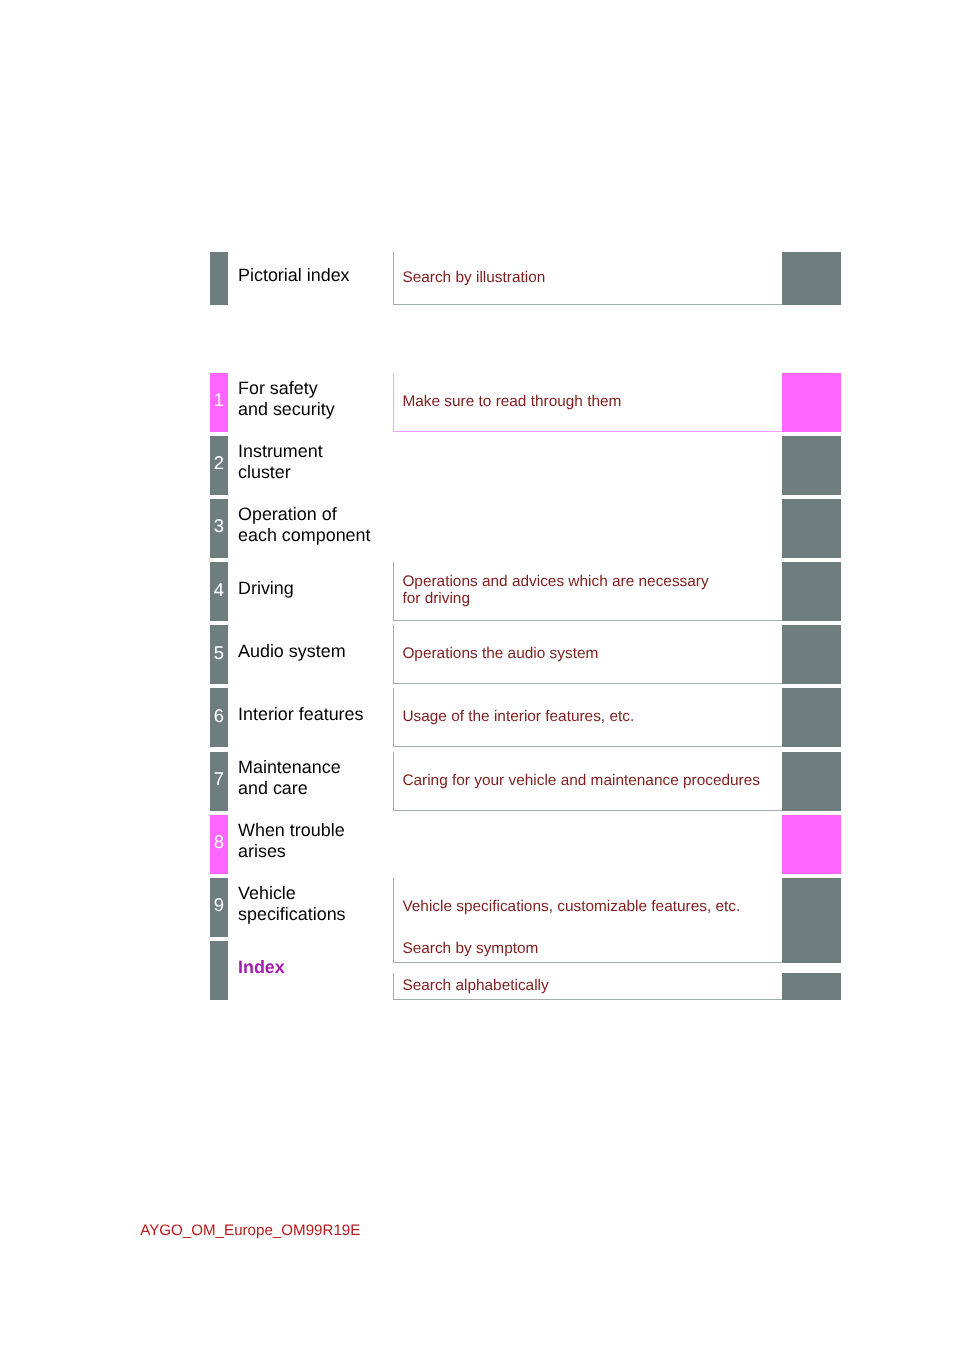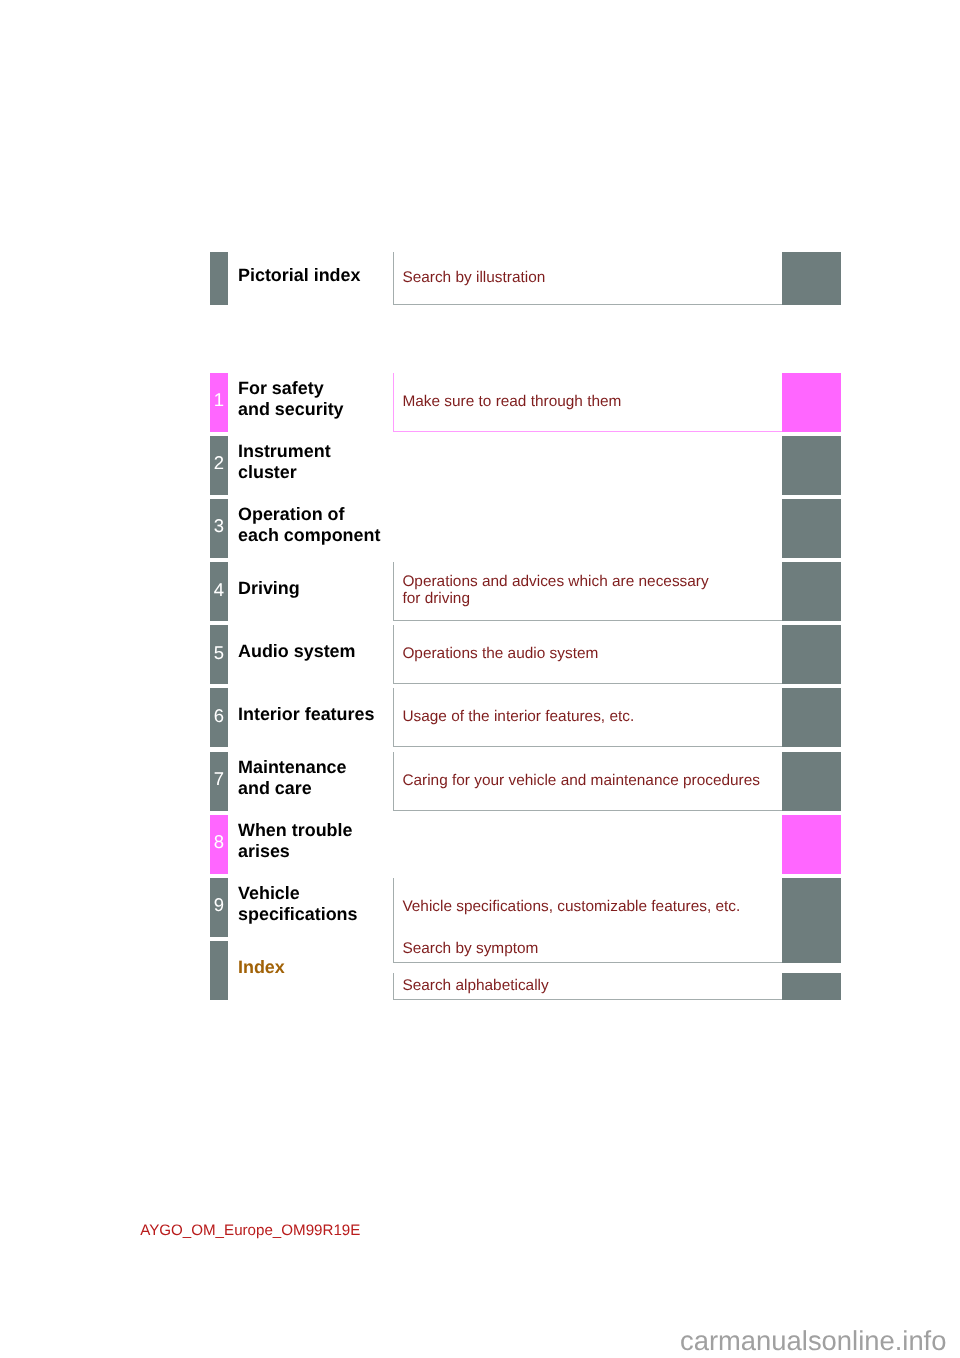--- a/index.html
+++ b/index.html
@@ -29,21 +29,21 @@
   .tab-chip .num {
     position: absolute; left: 0; right: 0; top: 50%;
     transform: translateY(-50%) translateY(-1.6px);
     text-align: center; color: #ffffff;
     font-size: 18.5px; line-height: 1;
   }
 
   
   .row-title {
     position: absolute; left: 28px; width: 158px;
-    font-weight: bold; font-size: 17.93px; color: #000000;
+    font-weight: normal; font-size: 17.93px; color: #000000;
     line-height: 21px;
     white-space: pre-line;
   }
   .row-title.one-line { top: 50%; transform: translateY(-50%) translateY(-4px); }
   .row-title.two-line { top: 50%; transform: translateY(-50%) translateY(-3px); }
 
   
   .row-desc {
     position: absolute; left: 183px; top: 0; width: 389px; height: 100%;
     border: 1px solid #a4adad; border-right: none; border-top: none;
@@ -78,21 +78,21 @@
   #row-index-1   { top: 936px; height: 27px; padding-left: 44px; }
   #row-index-2   { top: 973.3px; height: 27px; text-decoration: underline; }
 
   
   #index-chip {
     position: absolute; left: 210px; top: 941.3px;
     width: 18px; height: 59px; background: #6e7d7d;
   }
   #index-title {
     position: absolute; left: 238px; top: 957.3px; width: 158px;
-    font-weight: bold; font-size: 17.93px; color: #a16207; line-height: 21px;
+    font-weight: bold; font-size: 17.93px; color: #a21caf; line-height: 21px;
   }
 
   
   .footer-code {
     position: absolute; left: 140.2px; top: 1222px;
     font-size: 15.15px; color: #b91c1c;
   }
   .watermark {
     position: absolute; left: 680px; top: 1325px;
     font-size: 27.4px; color: #a0a0a0;
@@ -225,14 +225,13 @@
     <div class="toc-row" id="row-index-2">
       <div class="row-desc">
         <div class="txt">Search alphabetically</div>
       </div>
       <div class="row-cap"></div>
     </div>
 
   </div>
 
   <div class="footer-code">AYGO_OM_Europe_OM99R19E</div>
-  <div class="watermark">carmanualsonline.info</div>
 </div>
 
 </body></html>

